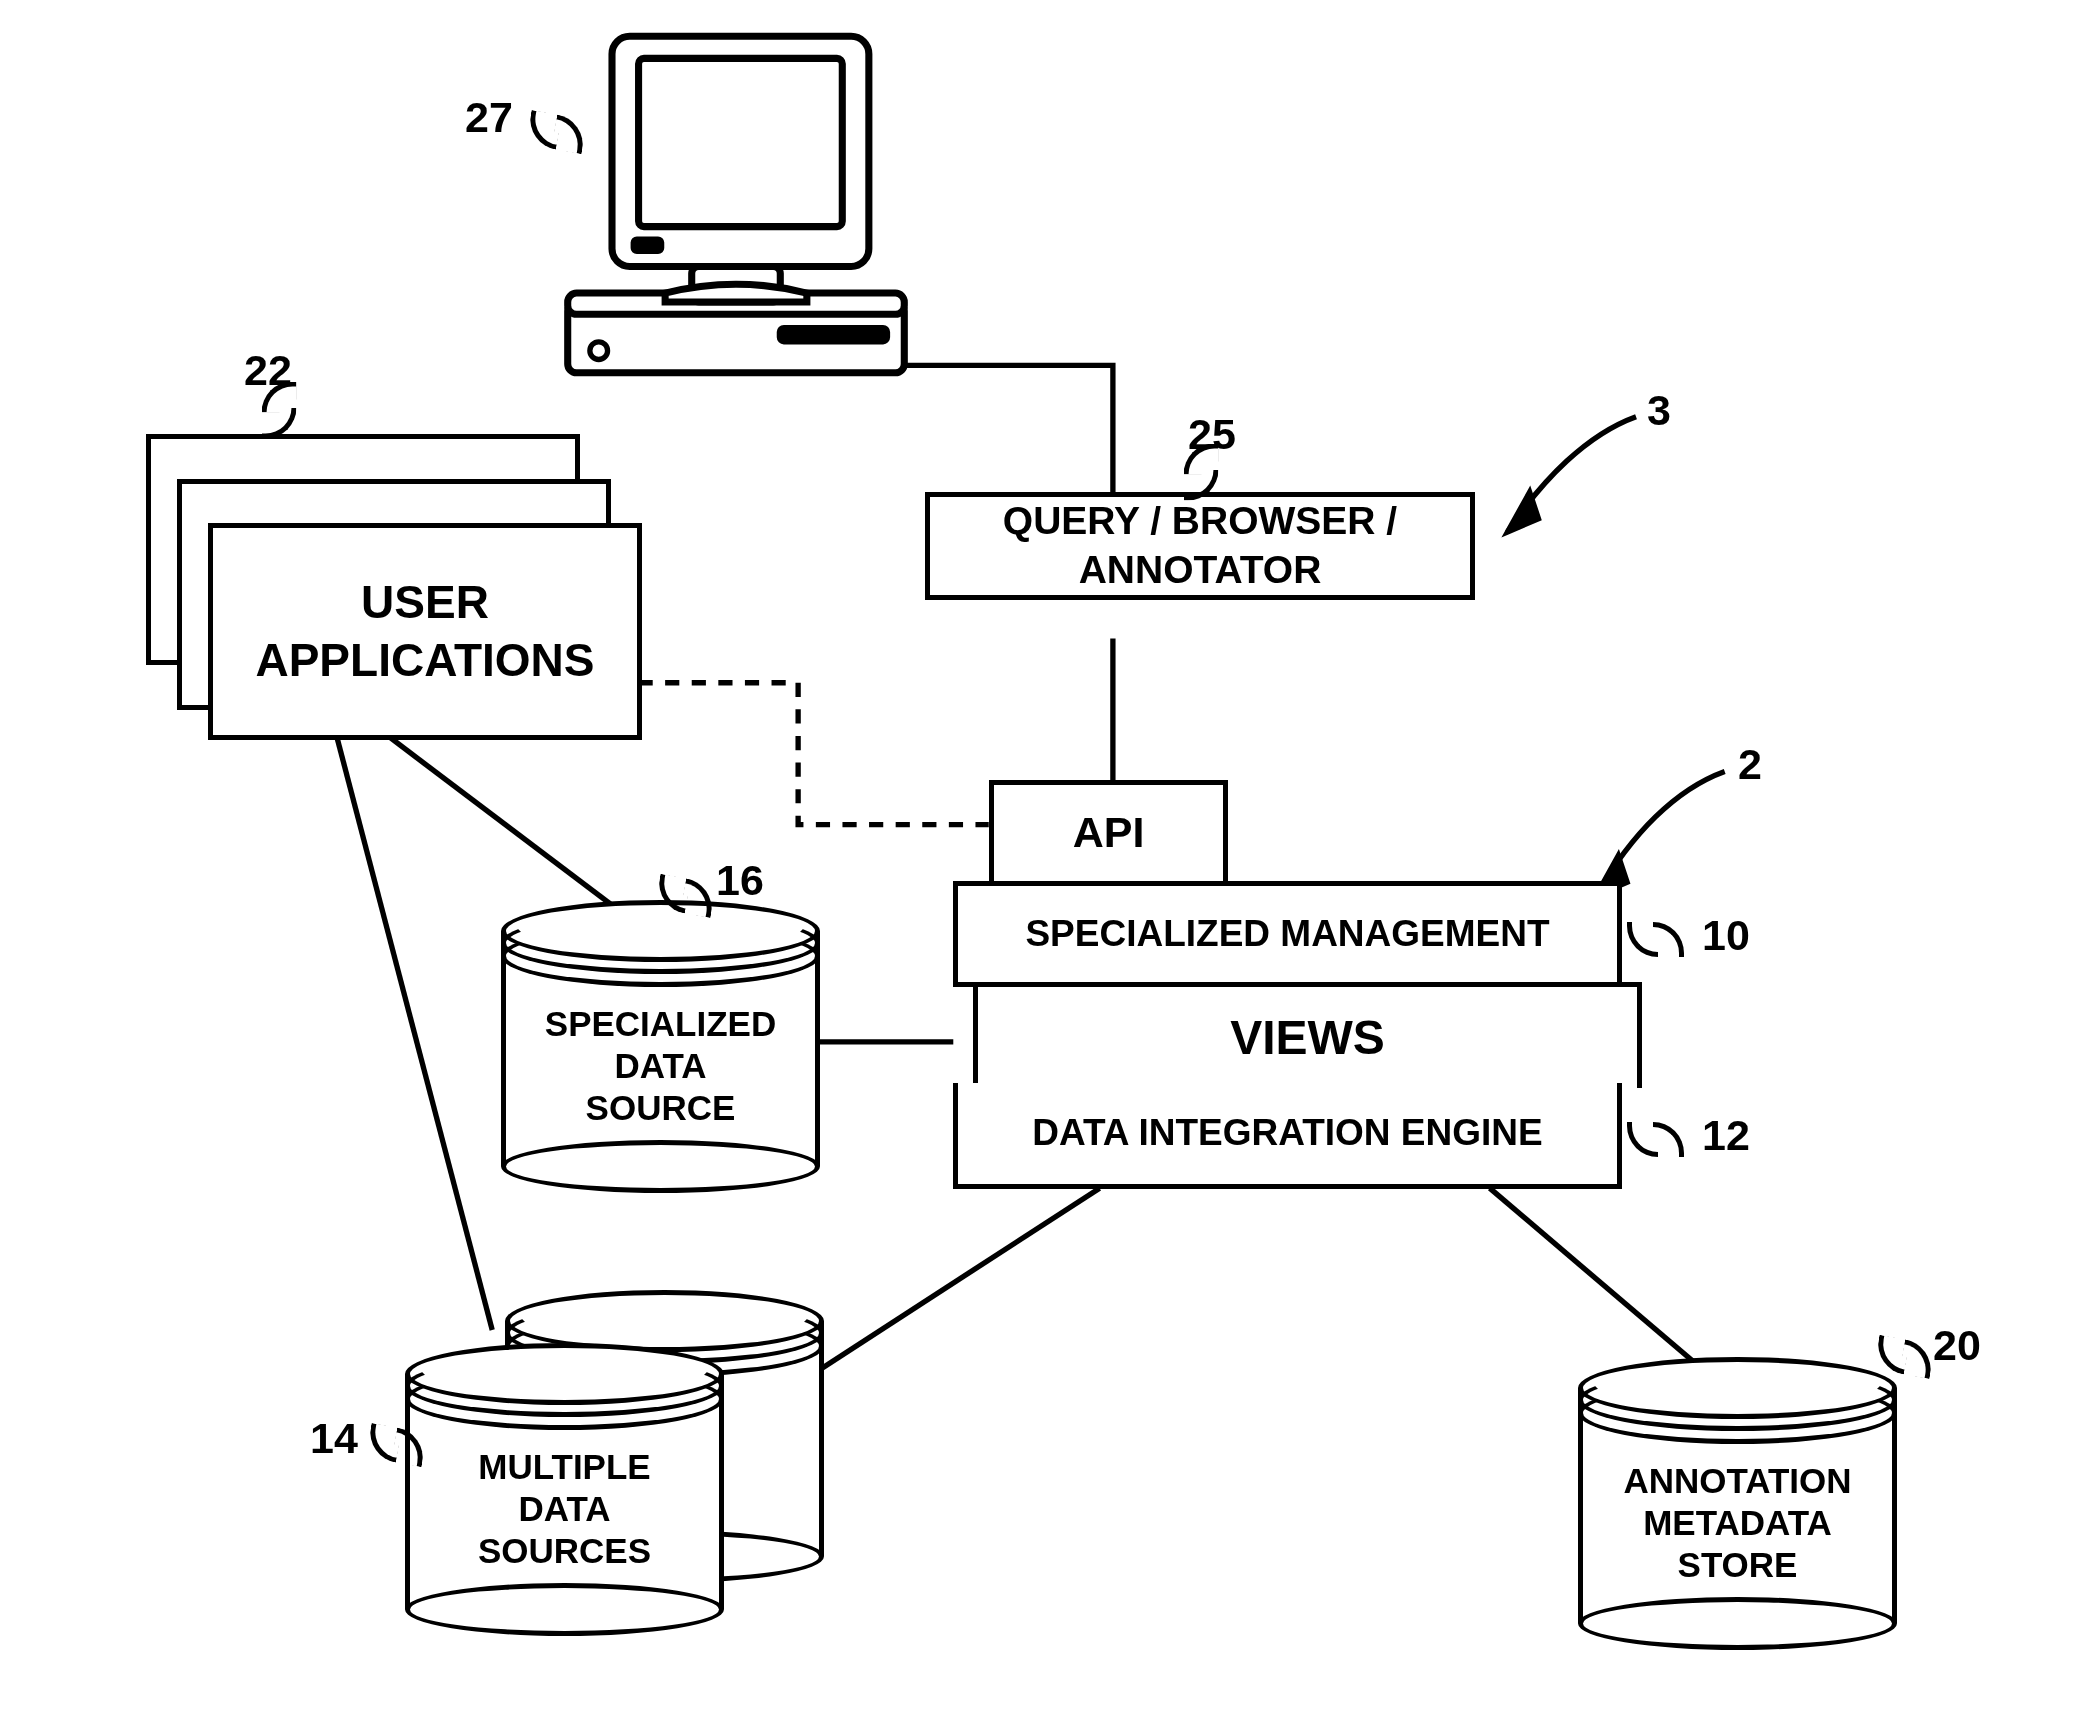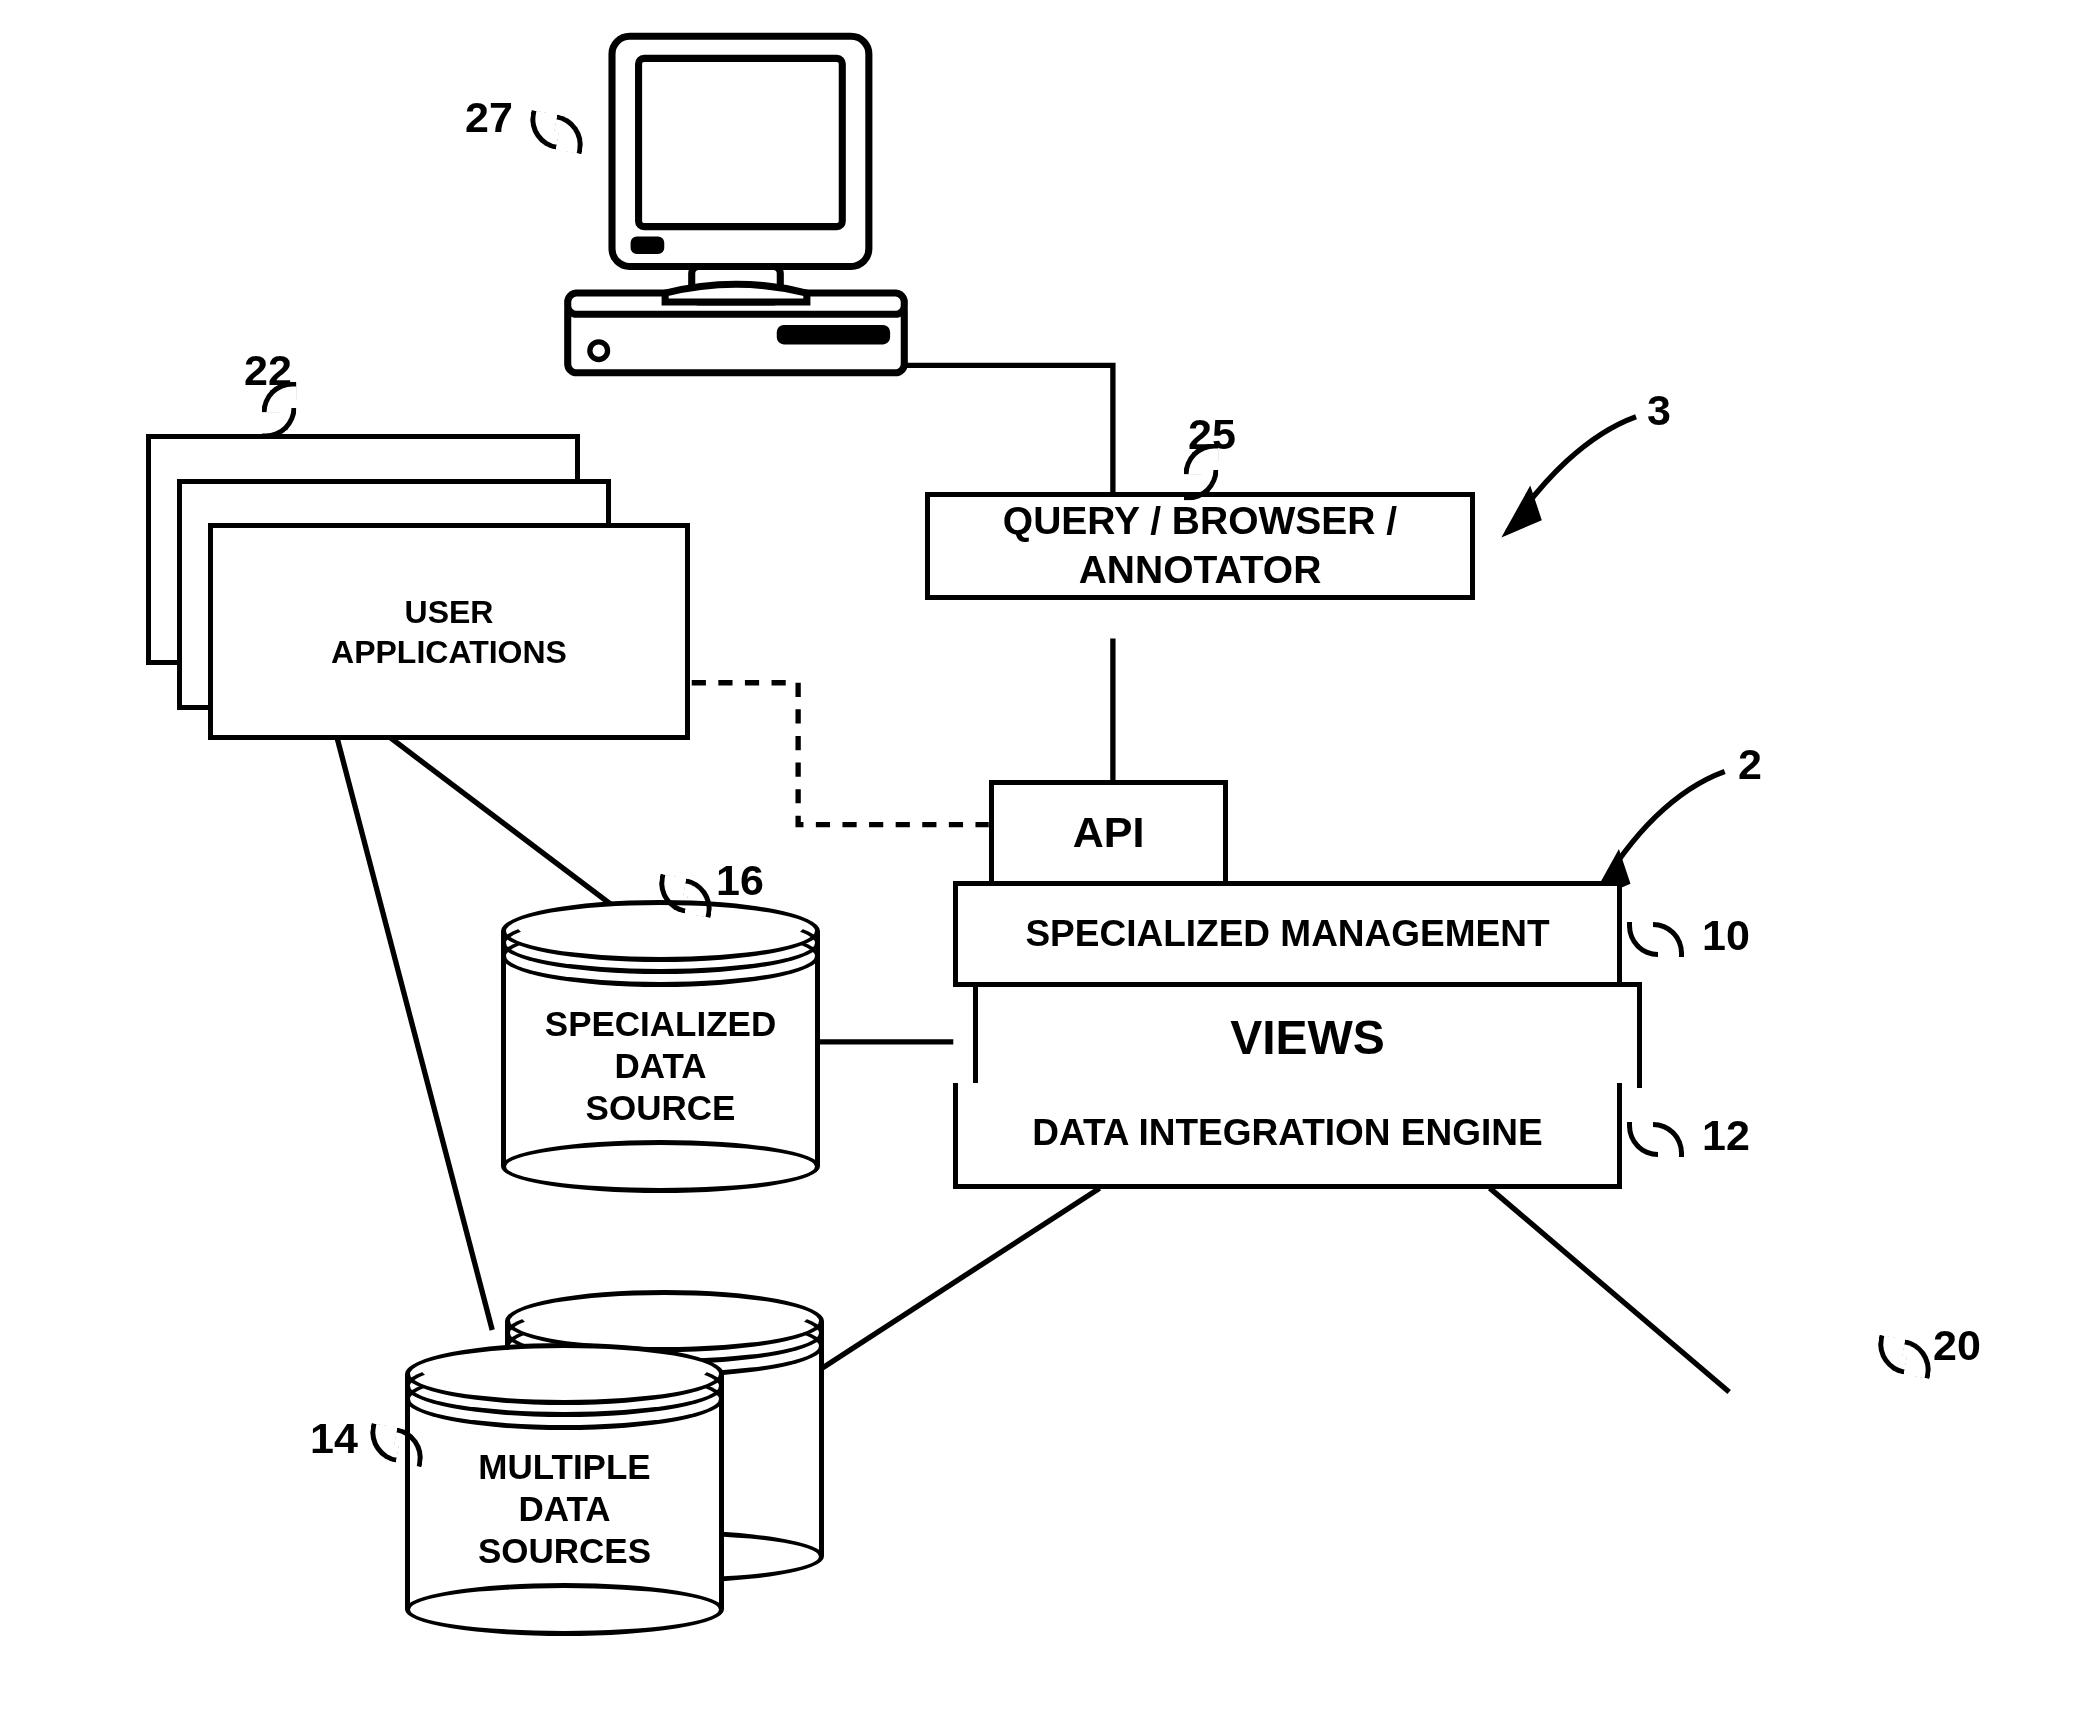--- a/index.html
+++ b/index.html
@@ -174,21 +174,21 @@
 
     <circle cx="55" cy="365" r="10" stroke-width="6"></circle>
   </g>
 </svg>
 
 <div class="ref-label" style="left:465px; top:93px;">27</div>
 <div class="squiggle" style="left:528px; top:115px; transform: rotate(10deg);"></div>
 
 <div class="stack-back" style="left:146px; top:434px; width:434px; height:231px;"></div>
 <div class="stack-back" style="left:177px; top:479px; width:434px; height:231px;"></div>
-<div class="box" style="left:208px; top:523px; width:482px; height:217px; white-space:pre-line; font-size:32px;">USER
+<div class="box" style="left:208px; top:523px; width:434px; height:217px; white-space:pre-line; font-size:46px;">USER
 APPLICATIONS</div>
 
 <div class="ref-label" style="left:244px; top:346px;">22</div>
 <div class="squiggle squiggle-v" style="left:248px; top:395px;"></div>
 
 <div class="box" style="left:925px; top:492px; width:550px; height:108px; white-space:pre-line; font-size:39px;">QUERY / BROWSER /
 ANNOTATOR</div>
 
 <div class="ref-label" style="left:1188px; top:410px;">25</div>
 <div class="squiggle squiggle-v" style="left:1170px; top:457px;"></div>
@@ -235,18 +235,27 @@
 SOURCES</div>
   <div class="bot" style="bottom:0; height:53px;"></div>
   <div class="top" style="top:0; height:62px;"></div>
   <div class="ring" style="top:12.4px; height:62px;"></div>
   <div class="ring" style="top:25px; height:62px;"></div>
 </div>
 
 <div class="ref-label" style="left:310px; top:1414px;">14</div>
 <div class="squiggle" style="left:368px; top:1428px; transform:rotate(10deg);"></div>
 
+<div class="cyl" style="left:1578px; top:1357px; width:319px; height:293px;">
+  <div class="body" style="top:31px; bottom:26.6px; white-space:pre-line; font-size:35px;">ANNOTATION
+METADATA
+STORE</div>
+  <div class="bot" style="bottom:0; height:53px;"></div>
+  <div class="top" style="top:0; height:62px;"></div>
+  <div class="ring" style="top:12.4px; height:62px;"></div>
+  <div class="ring" style="top:25px; height:62px;"></div>
+</div>
 
 <div class="ref-label" style="left:1933px; top:1321px;">20</div>
 <div class="squiggle" style="left:1871px; top:1339px; transform:rotate(190deg);"></div>
 
 </div>
 
 
 </body></html>

